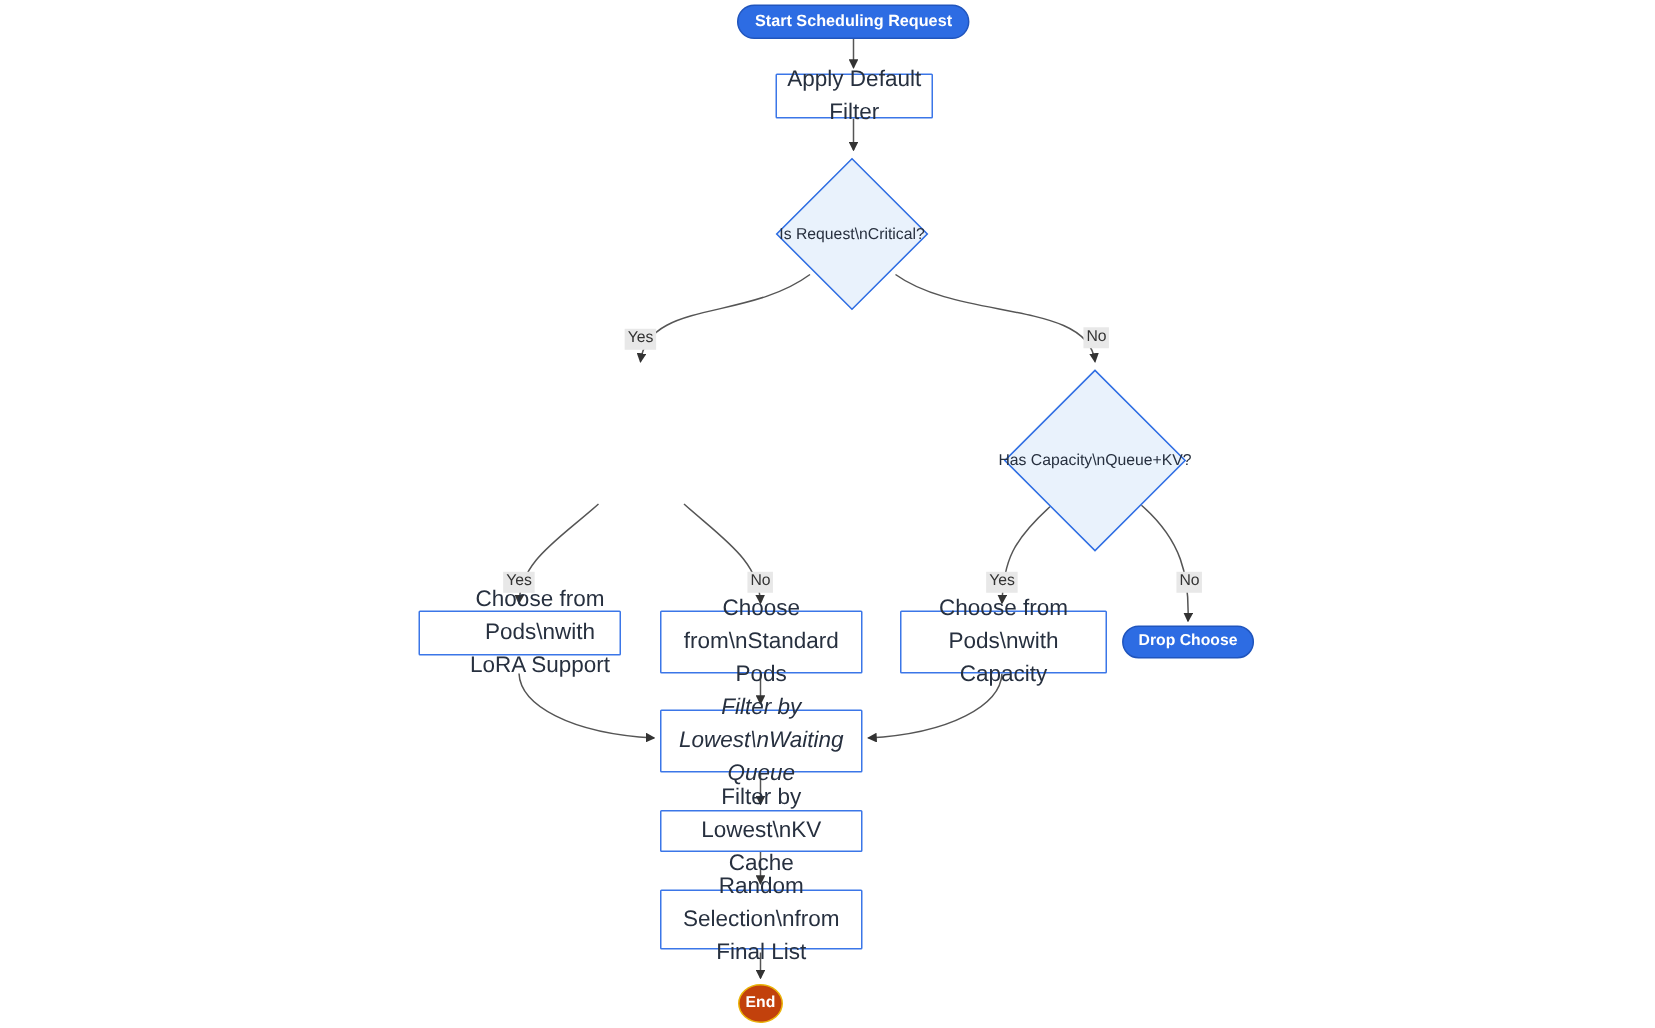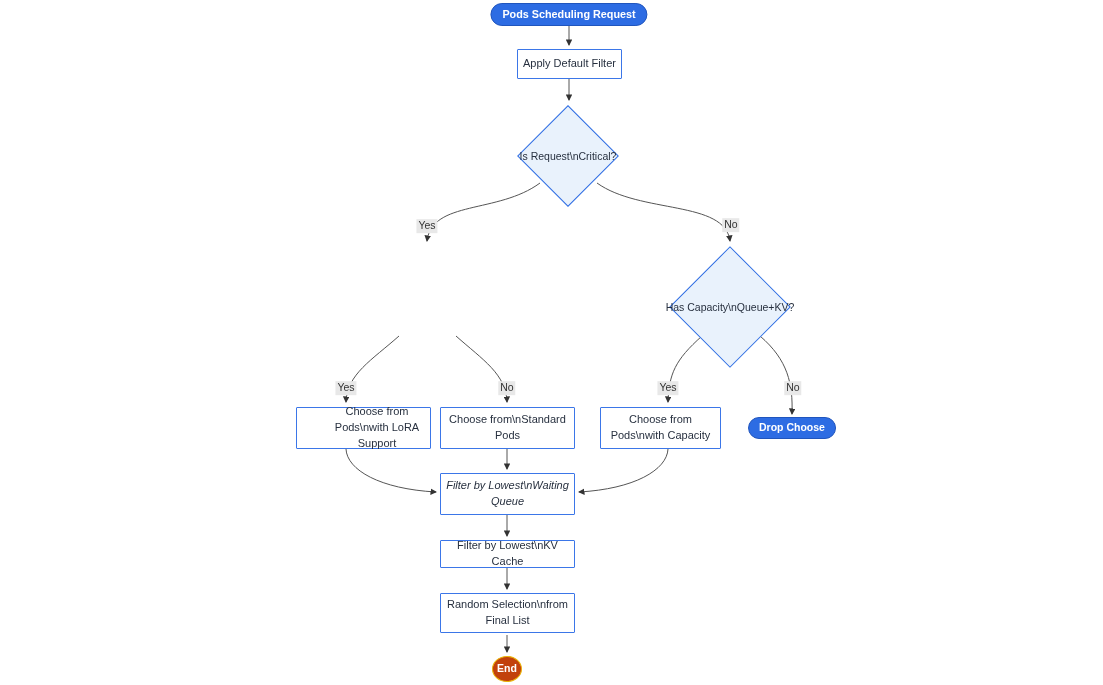--- a/index.html
+++ b/index.html
@@ -27,21 +27,21 @@
     stroke-width: 1px;
   }
   .node {
     position: absolute;
     display: flex;
     align-items: center;
     justify-content: center;
     text-align: center;
     box-sizing: border-box;
     color: #27303f;
-    font-size: 11px;
+    font-size: 15px;
     line-height: 1.45;
   }
   .rect-node {
     background: #ffffff;
     border: 1.5px solid #3b76e8;
     border-radius: 1px;
     padding: 2px 5px;
   }
   .pill-node {
     background: #2d6ce3;
@@ -111,47 +111,47 @@
     <path class="edge" d="M760,336 C788,360 793,384 792,414" marker-end="url(#arrow)"></path>
     <path class="edge" d="M346,449 C347,470 380,489 436,492" marker-end="url(#arrow)"></path>
     <path class="edge" d="M507,449 L507,469" marker-end="url(#arrow)"></path>
     <path class="edge" d="M668,449 C667,470 634,489 579,492" marker-end="url(#arrow)"></path>
     <path class="edge" d="M507,515 L507,536" marker-end="url(#arrow)"></path>
     <path class="edge" d="M507,568 L507,589" marker-end="url(#arrow)"></path>
     <path class="edge" d="M507,635 L507,652" marker-end="url(#arrow)"></path>
   </svg>
 
   <div class="node pill-node center-x" style="left:569px; top:3px; height:23px; font-size:10.8px;">
-    <span>Pods Scheduling Request</span>
+    <span>Start Scheduling Request</span>
   </div>
 
   <div class="node rect-node" style="left:517px; top:49px; width:105px; height:30px;">
     <span>Apply Default Filter</span>
   </div>
 
   <div class="diamond-wrap" style="left:517px; top:105px; width:102px; height:102px;">
     <div class="diamond-shape" style="left:15px; top:15px; width:72px; height:72px;"></div>
     <div class="diamond-label">Is Request\nCritical?</div>
   </div>
 
 
   <div class="diamond-wrap" style="left:669px; top:246px; width:122px; height:122px;">
     <div class="diamond-shape" style="left:18px; top:18px; width:86px; height:86px;"></div>
     <div class="diamond-label">Has Capacity\nQueue+KV?</div>
   </div>
 
-  <div class="node rect-node" style="left:296px; top:407px; width:135px; height:42px;padding-left:32px;">
+  <div class="node rect-node" style="left:279px; top:407px; width:135px; height:30px;padding-left:32px;">
     <span>Choose from Pods\nwith LoRA Support</span>
   </div>
 
   <div class="node rect-node" style="left:440px; top:407px; width:135px; height:42px;text-align:center;">
     <span>Choose from\nStandard Pods</span>
   </div>
 
-  <div class="node rect-node" style="left:600px; top:407px; width:121px; height:42px;">
+  <div class="node rect-node" style="left:600px; top:407px; width:138px; height:42px;">
     <span>Choose from Pods\nwith Capacity</span>
   </div>
 
   <div class="node pill-node center-x" style="left:792px; top:417px; height:22px; font-size:10.5px; padding:0 10px;">
     <span>Drop Choose</span>
   </div>
 
   <div class="node rect-node" style="left:440px; top:473px; width:135px; height:42px;font-style:italic;">
     <span>Filter by Lowest\nWaiting Queue</span>
   </div>

